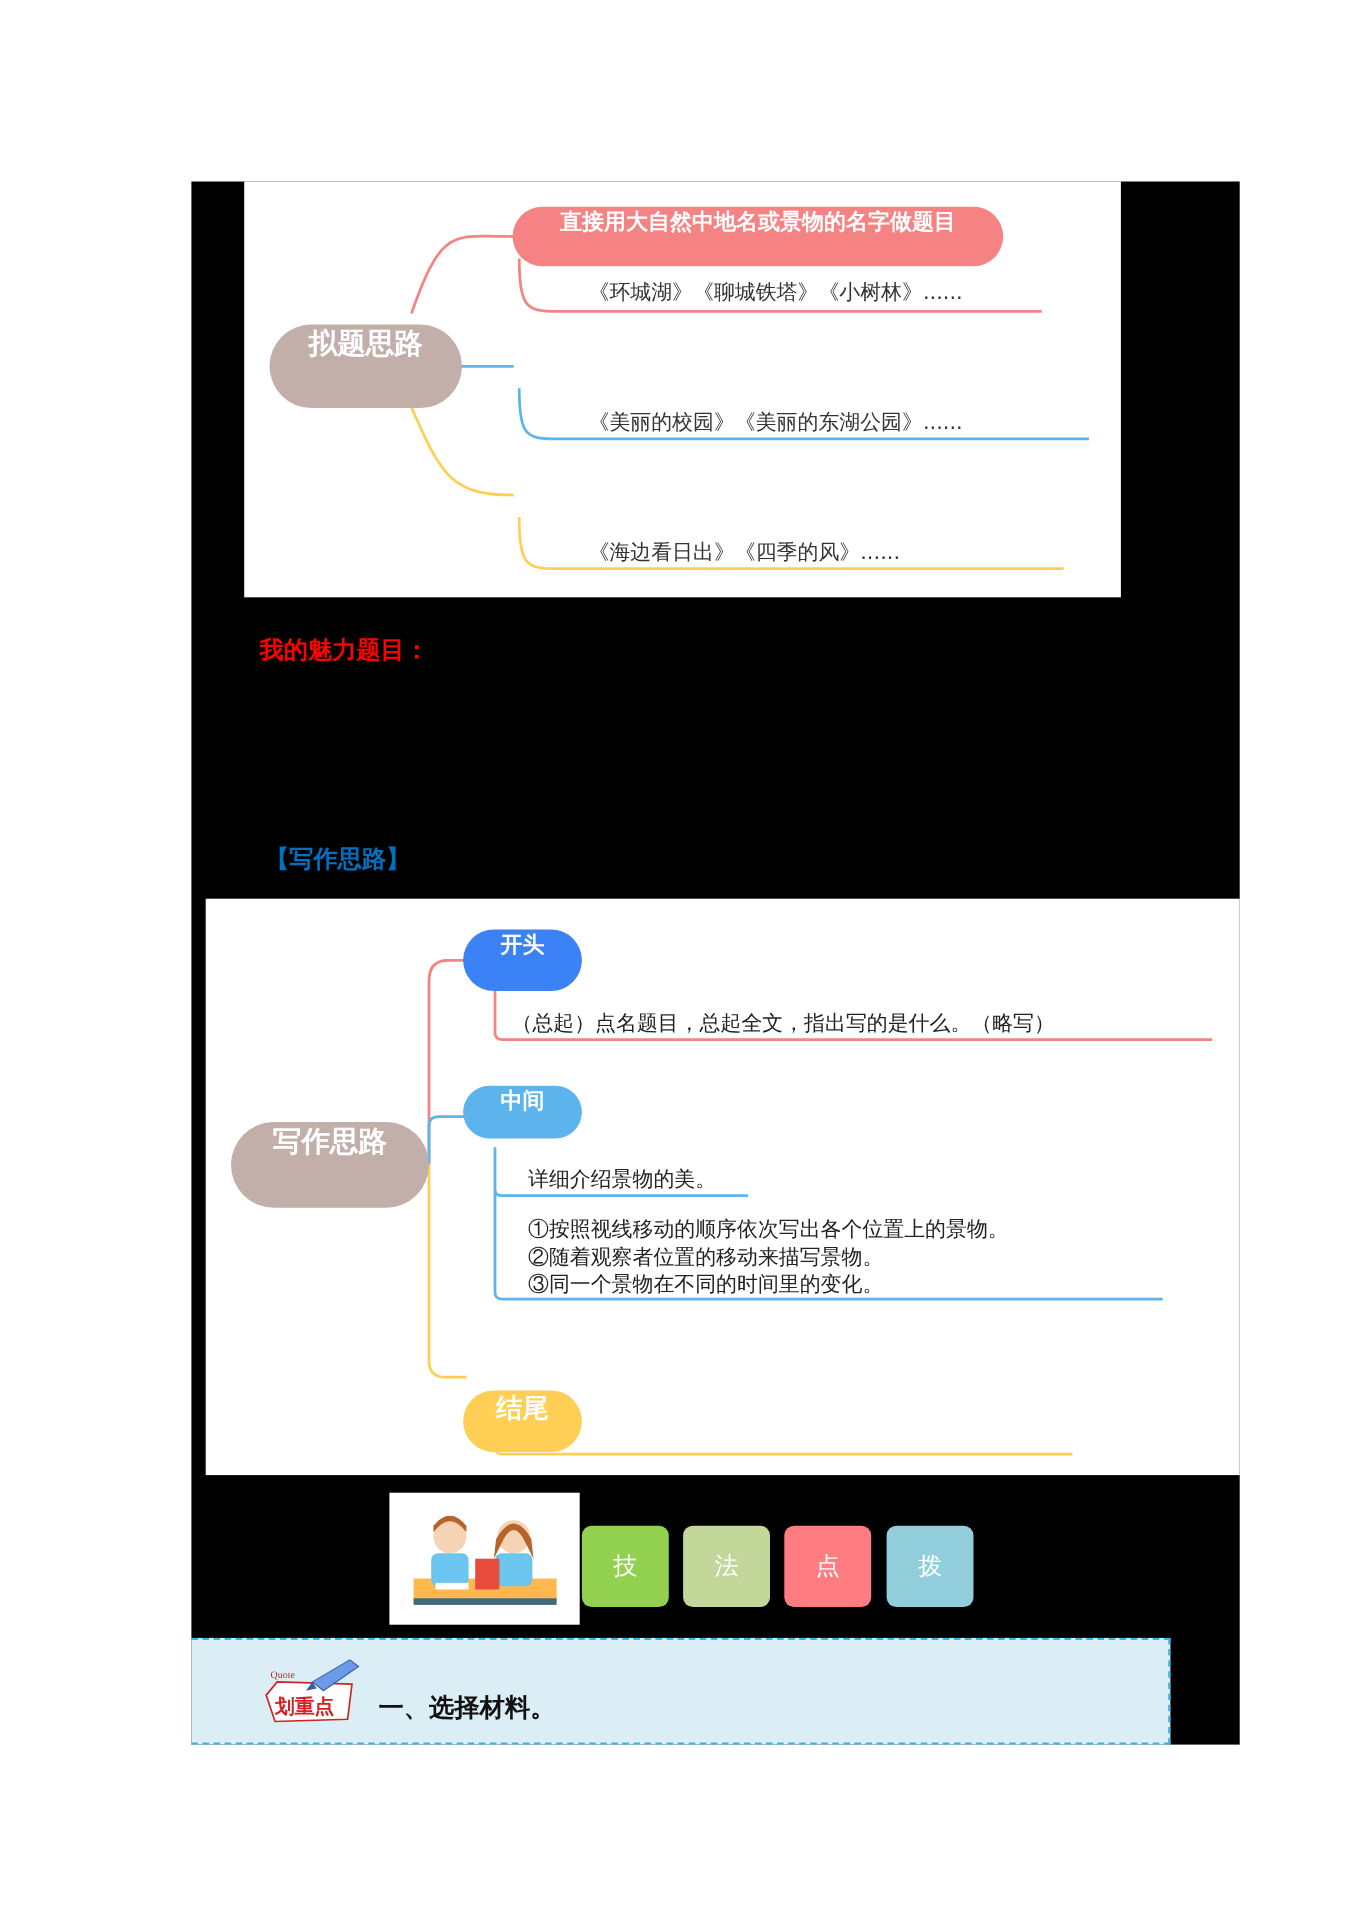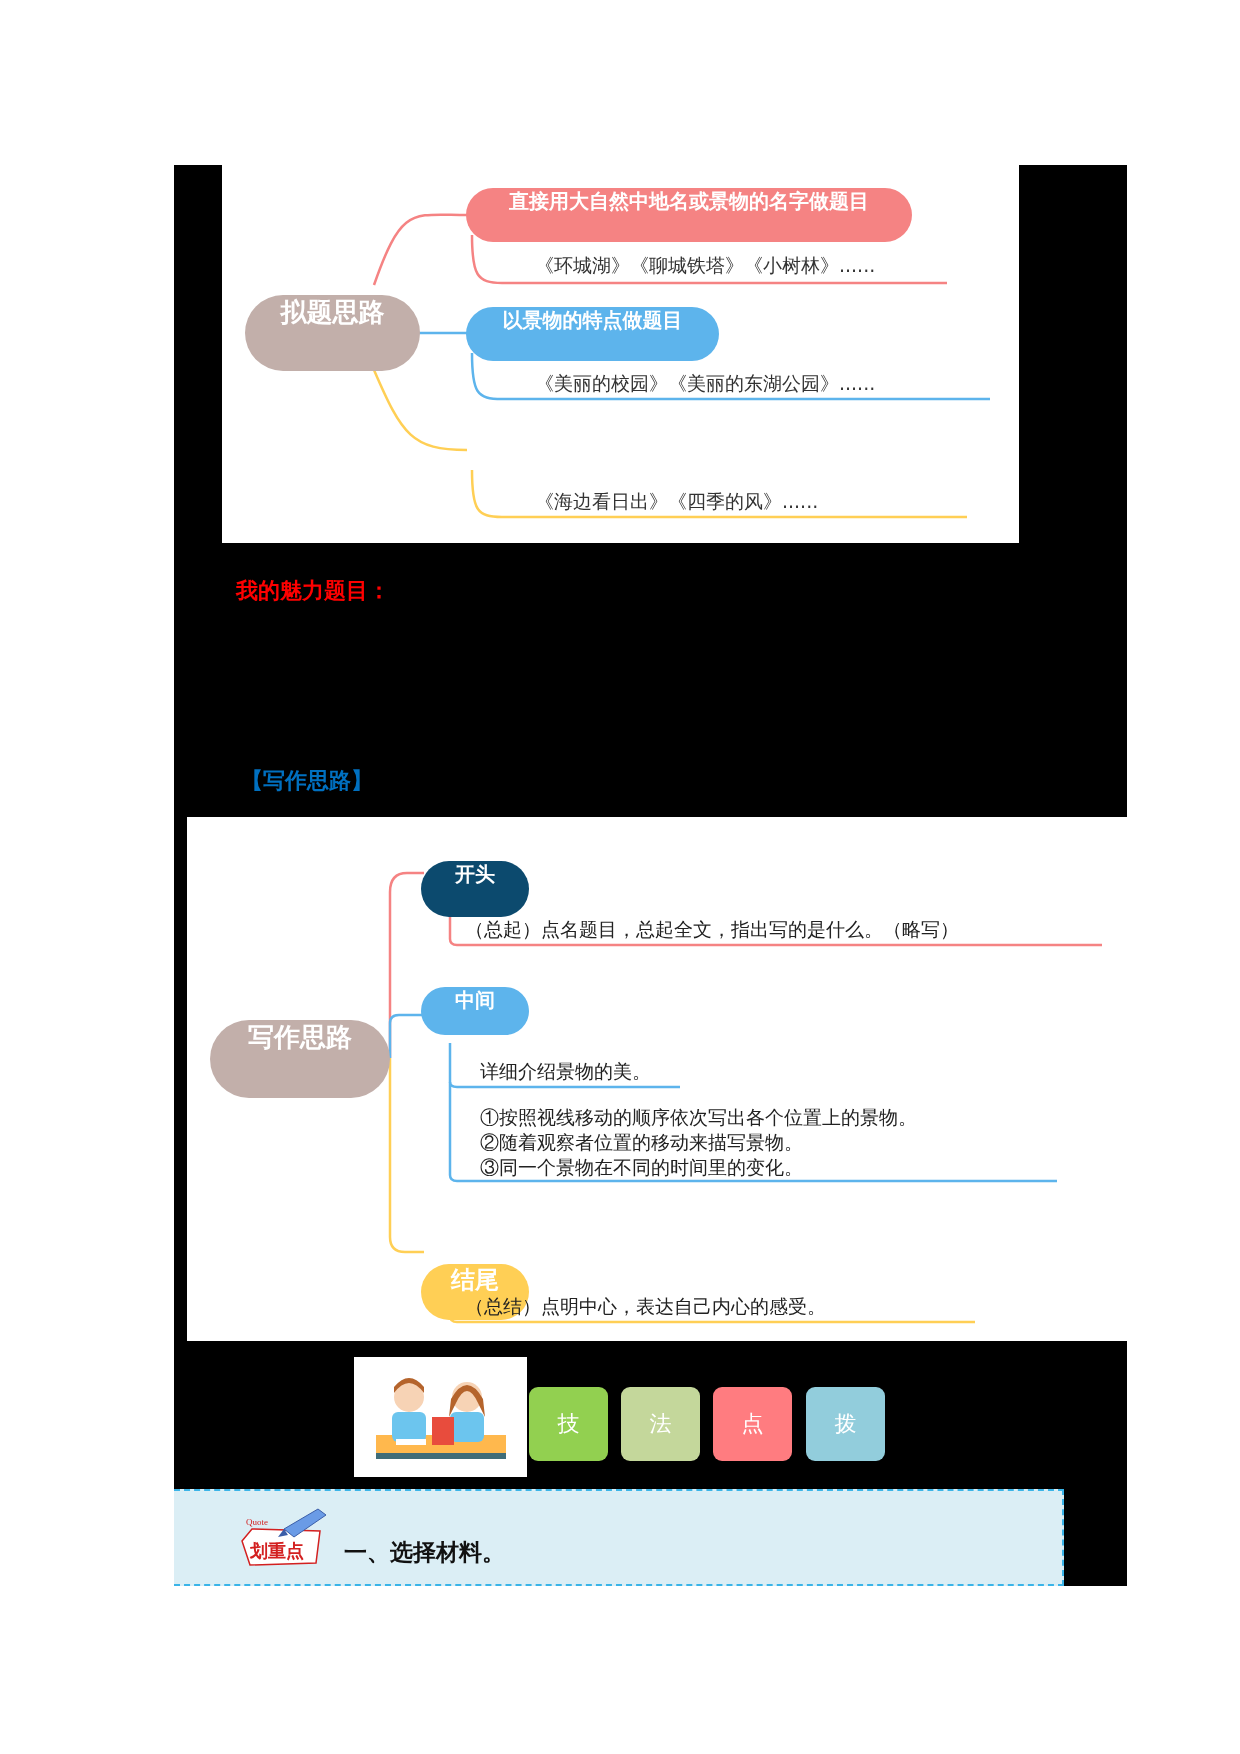--- a/index.html
+++ b/index.html
@@ -34,23 +34,20 @@
     <path d="M152 205 C180 270, 190 285, 245 285" stroke="#FFCF55" stroke-width="2.5" fill="none"></path>
     <path d="M250 305 C250 345, 255 352, 280 352 L745 352" stroke="#FFCF55" stroke-width="2.5" fill="none"></path>
   </svg>
   <div class="node" style="left:23px; top:130px; width:175px; height:76px; border-radius:38px; background:#C2AFAA; font-size:26px;">
     <span>拟题思路</span>
   </div>
   <div class="node" style="left:244px; top:23px; width:446px; height:54px; border-radius:27px; background:#F58383; font-size:20px;">
     <span>直接用大自然中地名或景物的名字做题目</span>
   </div>
   <div class="leaf" style="left:313px; top:88px;">《环城湖》《聊城铁塔》《小树林》......</div>
-  <div class="node" style="left:244px; top:142px; width:253px; height:54px; border-radius:27px; background:#5DB4EC; font-size:20px;">
-    <span>以景物的特点做题目</span>
-  </div>
   <div class="leaf" style="left:313px; top:206px;">《美丽的校园》《美丽的东湖公园》......</div>
   <div class="leaf" style="left:313px; top:324px;">《海边看日出》《四季的风》......</div>
 </div>
 
 <div class="abs" style="left:236px; top:576px; color:#ff0000; font-weight:bold; font-size:22px; font-family:'DejaVu Serif','Liberation Serif',serif;">我的魅力题目：</div>
 
 <div class="abs" style="left:236px; top:610px; width:860px; height:130px;"></div>
 
 <div class="abs" style="left:241px; top:766px; color:#0070c0; font-weight:bold; font-size:22px; font-family:'DejaVu Serif','Liberation Serif',serif;">【写作思路】</div>
 
@@ -61,35 +58,34 @@
     <path d="M203 241 L203 206 Q203 198 212 198 L237 198" stroke="#5DB4EC" stroke-width="2.5" fill="none"></path>
     <path d="M203 241 L203 420 Q203 435 218 435 L237 435" stroke="#FFCF55" stroke-width="2.5" fill="none"></path>
     <path d="M263 84 L263 122 Q263 128 270 128 L915 128" stroke="#F58383" stroke-width="2.5" fill="none"></path>
     <path d="M263 226 L263 358 Q263 364 270 364 L870 364" stroke="#5DB4EC" stroke-width="2.5" fill="none"></path>
     <path d="M263 265 Q263 270 270 270 L493 270" stroke="#5DB4EC" stroke-width="2.5" fill="none"></path>
     <path d="M263 463 L263 499 Q263 505 270 505 L788 505" stroke="#FFCF55" stroke-width="2.5" fill="none"></path>
   </svg>
   <div class="node" style="left:23px; top:203px; width:180px; height:78px; border-radius:39px; background:#C2AFAA; font-size:26px;">
     <span>写作思路</span>
   </div>
-  <div class="node" style="left:234px; top:44px; width:108px; height:56px; border-radius:28px; background:#0c4a6e; font-size:20px;">
+  <div class="node" style="left:234px; top:28px; width:108px; height:56px; border-radius:28px; background:#3b82f6; font-size:20px;">
     <span>开头</span>
   </div>
   <div class="leaf2" style="left:278px; top:100px;">（总起）点名题目，总起全文，指出写的是什么。（略写）</div>
   <div class="node" style="left:234px; top:170px; width:108px; height:48px; border-radius:28px; background:#5DB4EC; font-size:20px;">
     <span>中间</span>
   </div>
   <div class="leaf2" style="left:293px; top:242px;">详细介绍景物的美。</div>
   <div class="leaf2" style="left:293px; top:288px;">①按照视线移动的顺序依次写出各个位置上的景物。</div>
   <div class="leaf2" style="left:293px; top:313px;">②随着观察者位置的移动来描写景物。</div>
   <div class="leaf2" style="left:293px; top:338px;">③同一个景物在不同的时间里的变化。</div>
   <div class="node" style="left:234px; top:407px; width:108px; height:56px; border-radius:28px; background:#FFCF55; font-size:24px;margin-top:40px;">
     <span>结尾</span>
   </div>
-  <div class="leaf2" style="left:278px; top:477px;">（总结）点明中心，表达自己内心的感受。</div>
 </div>
 
 <div class="abs" style="left:354px; top:1357px; width:173px; height:120px; background:#fff;">
   <svg width="173" height="120" viewBox="0 0 173 120">
     <rect x="22" y="78" width="130" height="22" fill="#ffb84d"></rect>
     <rect x="22" y="96" width="130" height="6" fill="#3f6c78"></rect>
     <circle cx="55" cy="40" r="15" fill="#f7d3b5"></circle>
     <path d="M40 36 Q55 16 70 36 L70 30 Q55 12 40 30 Z" fill="#b5642c"></path>
     <rect x="38" y="55" width="34" height="30" rx="6" fill="#6cc5ee"></rect>
     <circle cx="113" cy="40" r="15" fill="#f7d3b5"></circle>

